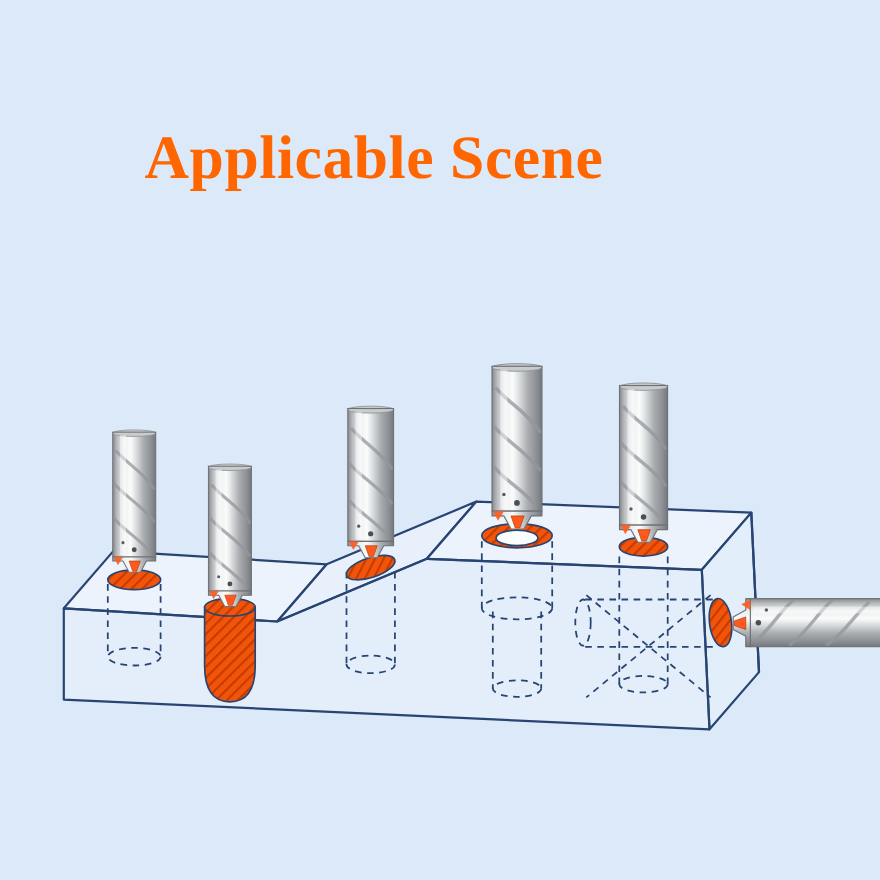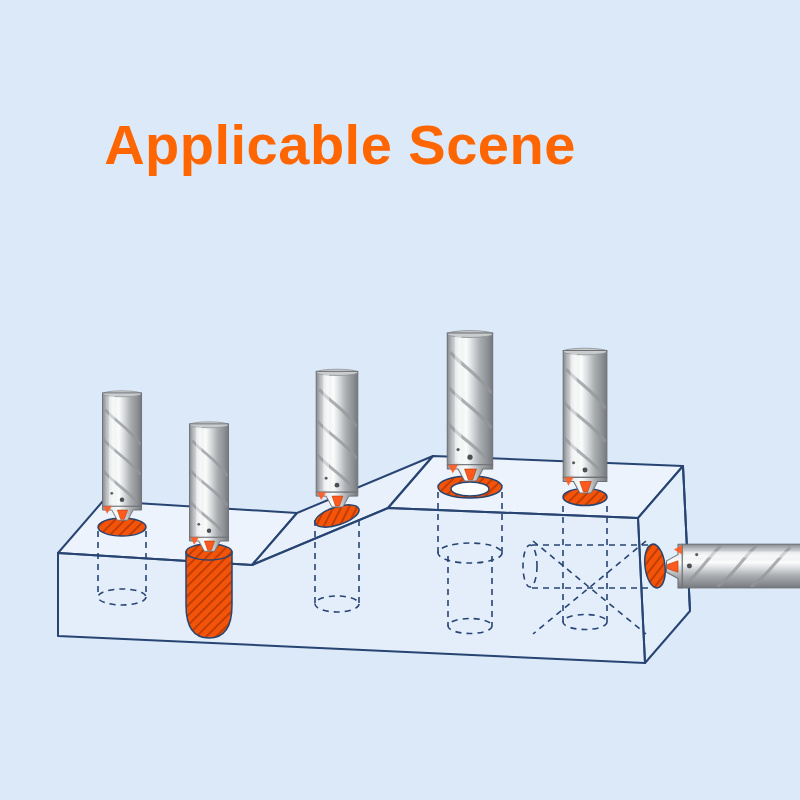--- a/index.html
+++ b/index.html
@@ -2,21 +2,21 @@
 <html style="--background: #dce9f9; --accent-orange: #ff6600; --hole-fill: #f4540a; --hole-hatch-line: #c13d00; --outline-navy: #274472; --insert-orange: #ff5a1e;"><head>
 <meta charset="utf-8">
 <style>
   html,body { margin:0; padding:0; }
   body {
     width:800px; height:800px;
     background: var(--background, #dce9f9);
     font-family: "Liberation Sans", sans-serif;
     overflow:hidden;
   }
-  .stage { position:relative; width:680px; height:800px; }
+  .stage { position:relative; width:680px; height:800px;font-family:Liberation Serif, serif; }
   .page-title {
     position:absolute; top:112px; left:0; right:0;
     margin:0; text-align:center;
     font-size:56px; font-weight:700; letter-spacing:0.5px;
     color: var(--accent-orange, #ff6600);
   }
   .illustration { position:absolute; top:0; left:0; }
 
   
   .edge   { stroke: var(--outline-navy,#274472); stroke-width:2; fill:none; stroke-linejoin:round; }

